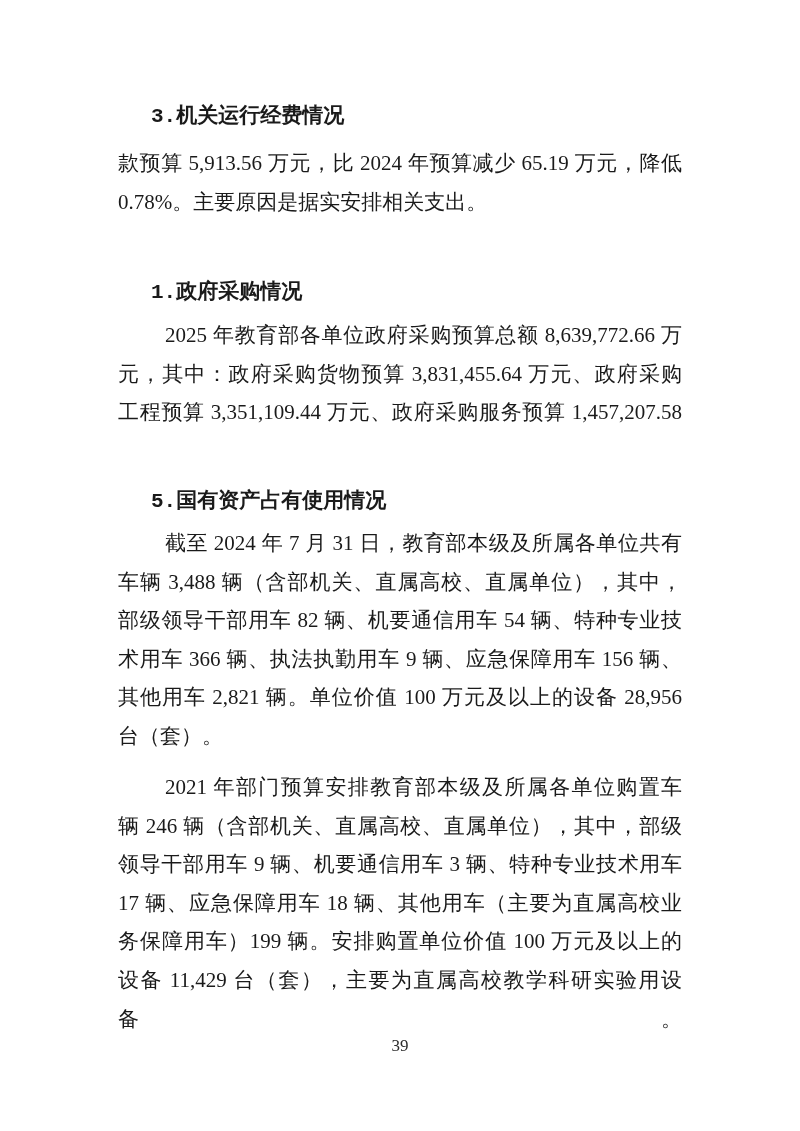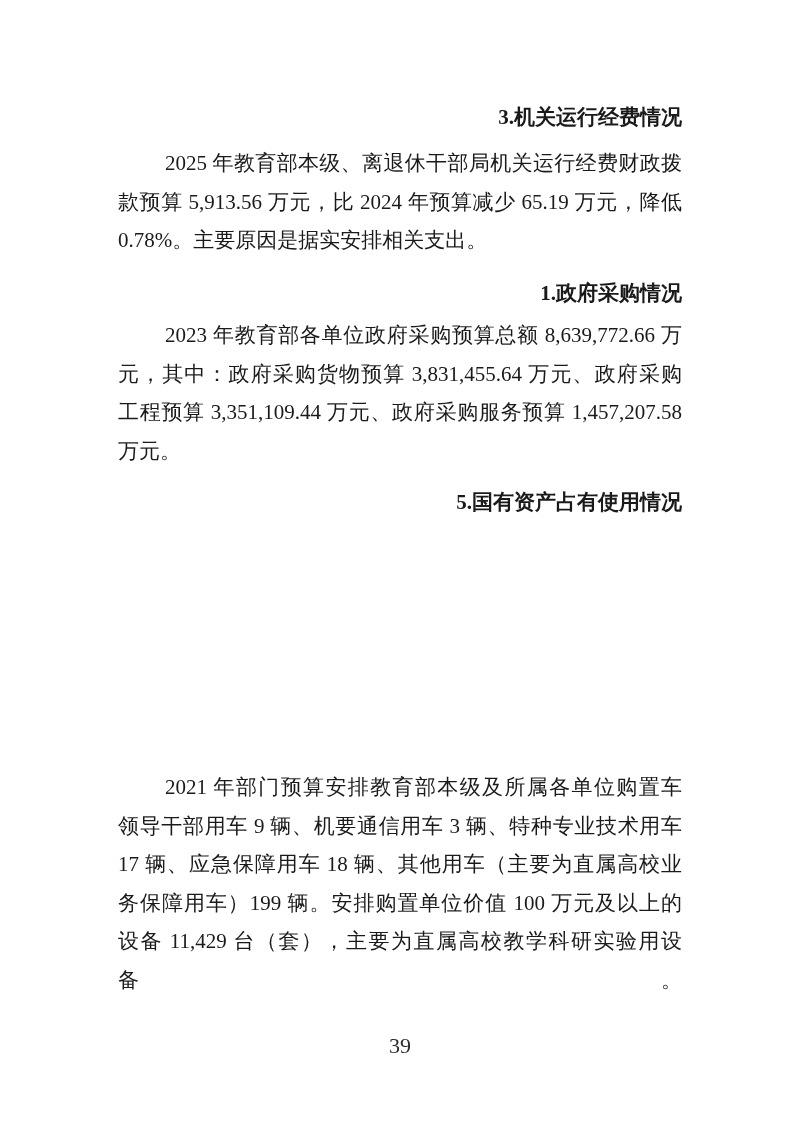--- a/index.html
+++ b/index.html
@@ -16,66 +16,74 @@
   .block {
     position: absolute;
     left: 118px;
     width: 564px;
     font-size: 21px;
     line-height: 38.6px;
   }
   .heading {
     font-weight: bold;
     padding-left: 33px;
-    text-align: right;
+    text-align: left;
+    font-family: Liberation Mono, monospace;
   }
   .line {
     text-align: justify;
     text-align-last: justify;
   }
   .line.first { text-indent: 47px; }
   .line.lastline { text-align-last: left; }
   .page-number {
     position: absolute;
     left: 0;
     top: 1035px;
     width: 800px;
     text-align: center;
-    font-size: 22px;
+    font-size: 17px;
     line-height: 22px;
     color: #2b2b2b;
   }
 </style>
 </head>
 <body>
 
 <div class="page">
 
   <div class="block heading" style="top:98px">3.机关运行经费情况</div>
 
   <div class="block" style="top:144px">
-    <div class="line first">2025 年教育部本级、离退休干部局机关运行经费财政拨</div>
     <div class="line">款预算 5,913.56 万元，比 2024 年预算减少 65.19 万元，降低</div>
     <div class="line lastline">0.78%。主要原因是据实安排相关支出。</div>
   </div>
 
   <div class="block heading" style="top:274px">1.政府采购情况</div>
 
   <div class="block" style="top:316px">
-    <div class="line first">2023 年教育部各单位政府采购预算总额 8,639,772.66 万</div>
+    <div class="line first">2025 年教育部各单位政府采购预算总额 8,639,772.66 万</div>
     <div class="line">元，其中：政府采购货物预算 3,831,455.64 万元、政府采购</div>
     <div class="line">工程预算 3,351,109.44 万元、政府采购服务预算 1,457,207.58</div>
-    <div class="line lastline">万元。</div>
   </div>
 
   <div class="block heading" style="top:483px">5.国有资产占有使用情况</div>
 
+  <div class="block" style="top:524px">
+    <div class="line first">截至 2024 年 7 月 31 日，教育部本级及所属各单位共有</div>
+    <div class="line">车辆 3,488 辆（含部机关、直属高校、直属单位），其中，</div>
+    <div class="line">部级领导干部用车 82 辆、机要通信用车 54 辆、特种专业技</div>
+    <div class="line">术用车 366 辆、执法执勤用车 9 辆、应急保障用车 156 辆、</div>
+    <div class="line">其他用车 2,821 辆。单位价值 100 万元及以上的设备 28,956</div>
+    <div class="line lastline">台（套）。</div>
+  </div>
 
   <div class="block" style="top:768px">
     <div class="line first">2021 年部门预算安排教育部本级及所属各单位购置车</div>
+    <div class="line">辆 246 辆（含部机关、直属高校、直属单位），其中，部级</div>
     <div class="line">领导干部用车 9 辆、机要通信用车 3 辆、特种专业技术用车</div>
     <div class="line">17 辆、应急保障用车 18 辆、其他用车（主要为直属高校业</div>
     <div class="line">务保障用车）199 辆。安排购置单位价值 100 万元及以上的</div>
     <div class="line">设备 11,429 台（套），主要为直属高校教学科研实验用设备。</div>
   </div>
 
   <div class="page-number">39</div>
 
 </div>
 

